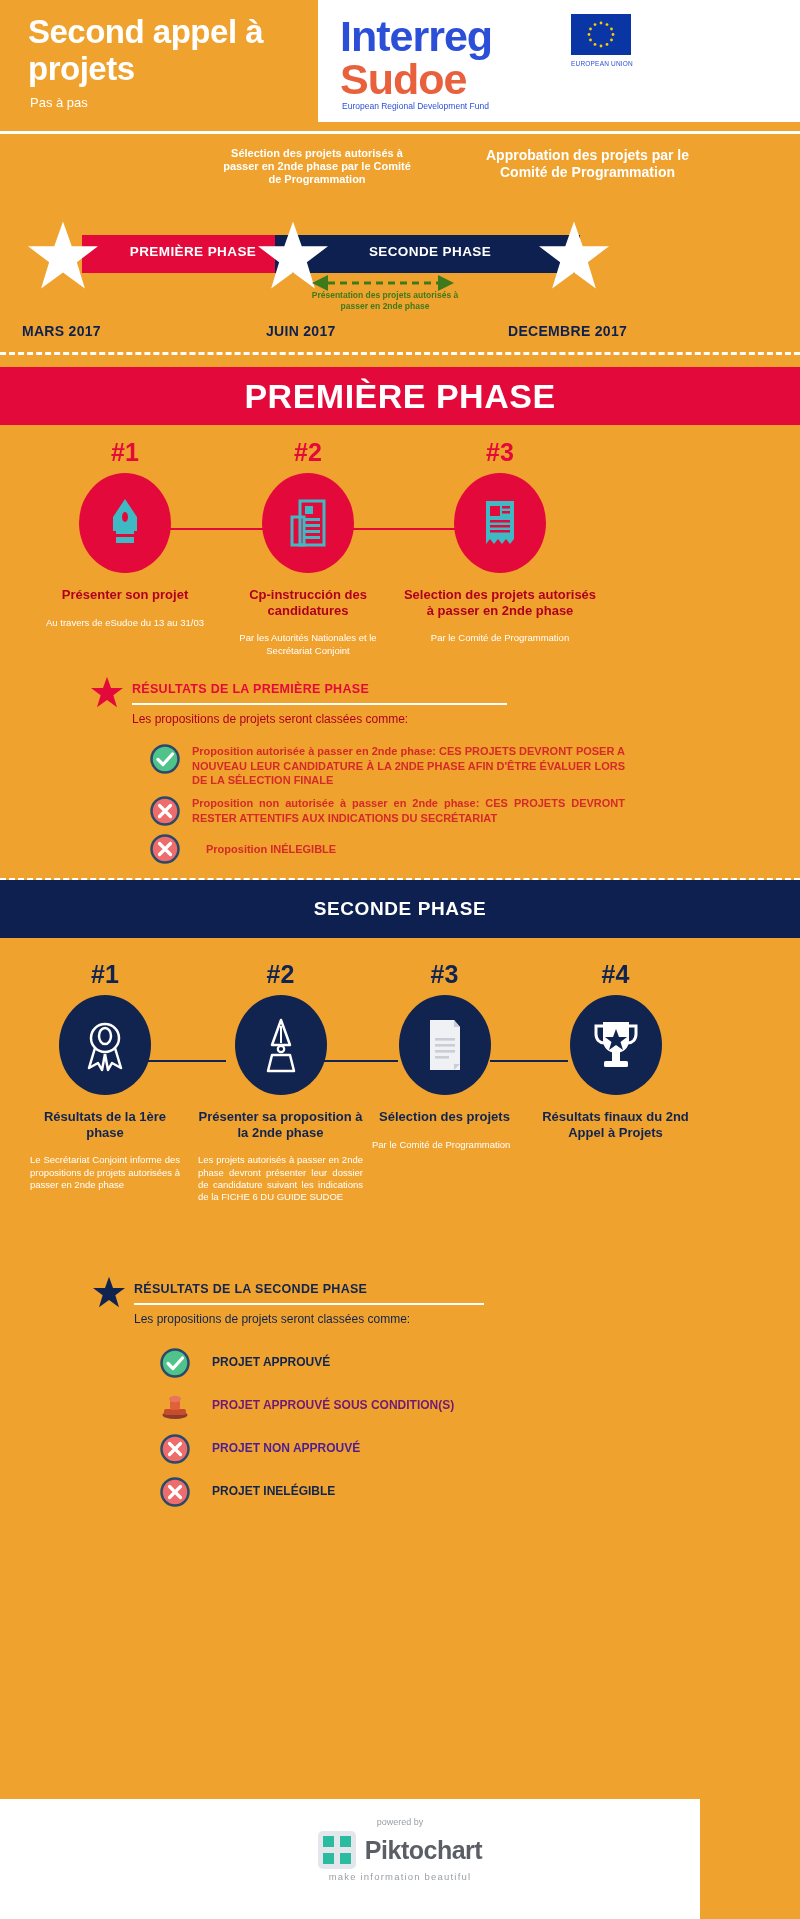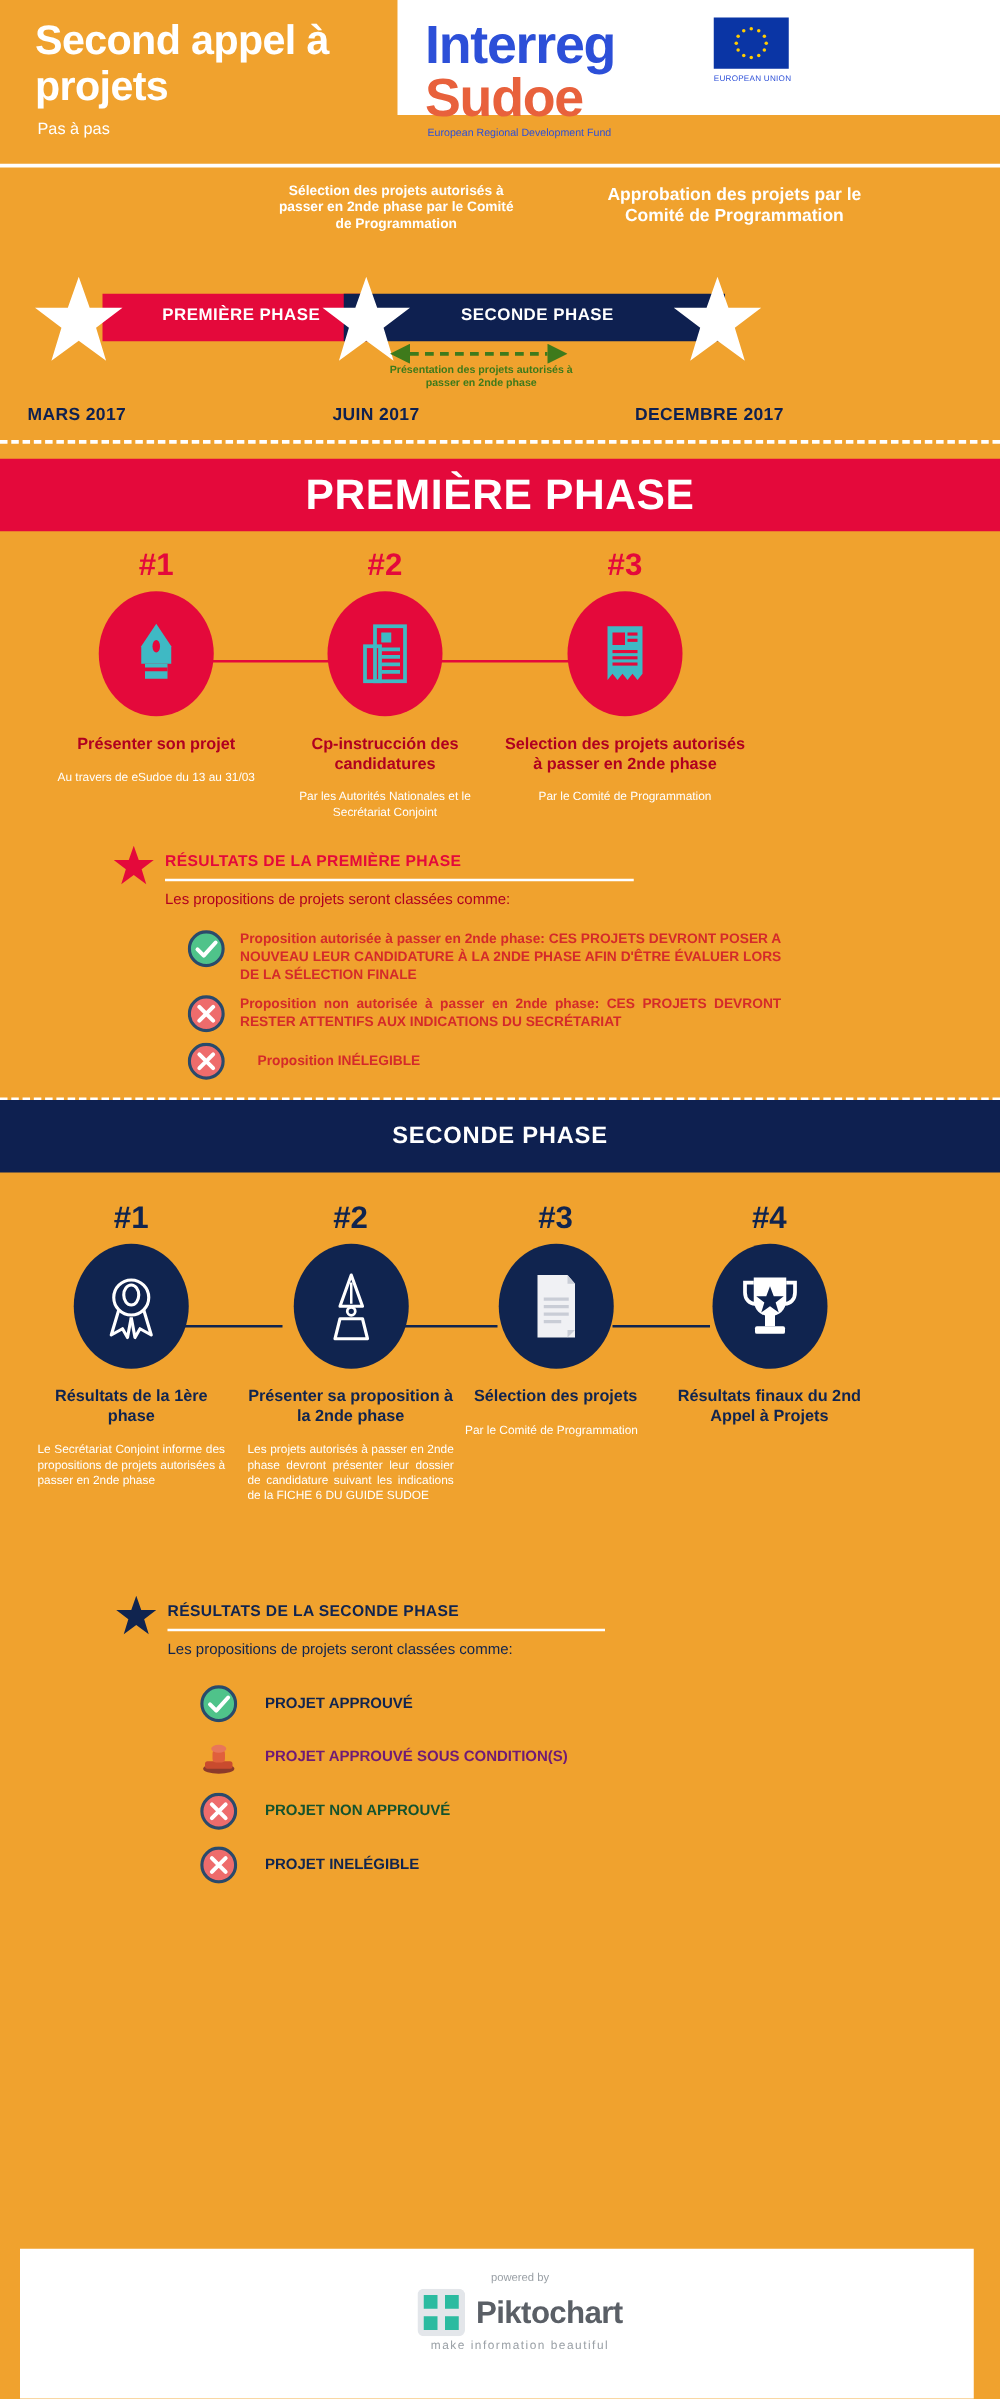--- a/index.html
+++ b/index.html
@@ -17,21 +17,21 @@
   .header-title {
     position:absolute; left:28px; top:14px;
     font-size:33px; font-weight:bold; color:#FFFFFF; line-height:1.12;
     width:290px; letter-spacing:-0.5px;
   }
   .header-sub {
     position:absolute; left:30px; top:95px;
     font-size:13px; color:#FFFFFF;
   }
   .logo-box {
-    position:absolute; left:318px; top:0; width:482px; height:92px;
+    position:absolute; left:318px; top:0; width:482px; height:122px;
     background:#FFFFFF;
   }
   .logo-interreg {
     position:absolute; left:22px; top:12px;
     font-size:43px; font-weight:bold; color:#2C4FD8; letter-spacing:-1px;
   }
   .logo-sudoe {
     position:absolute; left:22px; top:55px;
     font-size:43px; font-weight:bold; color:#E8613C; letter-spacing:-1px;
   }
@@ -126,21 +126,21 @@
   .res-star { position:absolute; width:34px; height:32px; }
   .res-title { position:absolute; font-size:12.5px; font-weight:bold; letter-spacing:0.3px; }
   .res-rule { position:absolute; height:2px; background:#FFFFFF; }
   .res-sub { position:absolute; font-size:12px; }
   .res-item { position:absolute; display:flex; align-items:flex-start; }
   .res-ico { width:30px; height:30px; flex:0 0 30px; margin-right:12px; }
   .res-txt { font-size:10.5px; font-weight:bold; line-height:1.32; text-align:justify; }
   .res-txt.big { font-size:11px; }
 
   
-  .footer { position:absolute; left:16px; bottom:0; width:763px; height:120px; background:#FFFFFF; }
+  .footer { position:absolute; left:0; bottom:0; width:700px; height:120px; background:#FFFFFF; }
   .pow { position:absolute; left:0; top:18px; width:800px; text-align:center;
          font-size:9px; color:#9AA0A6; }
   .pikto-wrap { position:absolute; left:0; top:32px; width:800px;
                 display:flex; align-items:center; justify-content:center; }
   .pikto-logo { width:38px; height:38px; position:relative; margin-right:9px; }
   .pikto-name { font-size:25px; color:#5A5F66; font-weight:bold; letter-spacing:-0.5px; }
   .pikto-tag { position:absolute; left:0; top:72px; width:800px; text-align:center;
                font-size:9.5px; color:#9AA0A6; letter-spacing:1.2px; }
 </style>
 </head>
@@ -424,21 +424,21 @@
       <span class="res-txt" style="color:#701a75; font-size:12px; margin-left:10px;">PROJET APPROUVÉ SOUS CONDITION(S)</span>
     </div>
 
     <div class="res-item" style="left:160px; top:158px; align-items:center;">
       <span class="res-ico">
         <svg width="30" height="30" viewBox="0 0 30 30">
           <circle cx="15" cy="15" r="13.5" fill="#EE6C6C" stroke="#2A4A6B" stroke-width="2.5"></circle>
           <path d="M9.5 9.5 L20.5 20.5 M20.5 9.5 L9.5 20.5" stroke="#FFFFFF" stroke-width="3.2" stroke-linecap="round"></path>
         </svg>
       </span>
-      <span class="res-txt" style="color:#14532d; font-size:12px; margin-left:10px;">PROJET NON APPROUVÉ</span>
+      <span class="res-txt" style="color:#4c1d95; font-size:12px; margin-left:10px;">PROJET NON APPROUVÉ</span>
     </div>
 
     <div class="res-item" style="left:160px; top:201px; align-items:center;">
       <span class="res-ico">
         <svg width="30" height="30" viewBox="0 0 30 30">
           <circle cx="15" cy="15" r="13.5" fill="#EE6C6C" stroke="#2A4A6B" stroke-width="2.5"></circle>
           <path d="M9.5 9.5 L20.5 20.5 M20.5 9.5 L9.5 20.5" stroke="#FFFFFF" stroke-width="3.2" stroke-linecap="round"></path>
         </svg>
       </span>
       <span class="res-txt" style="color:#10244F; font-size:12px; margin-left:10px;">PROJET INELÉGIBLE</span>

